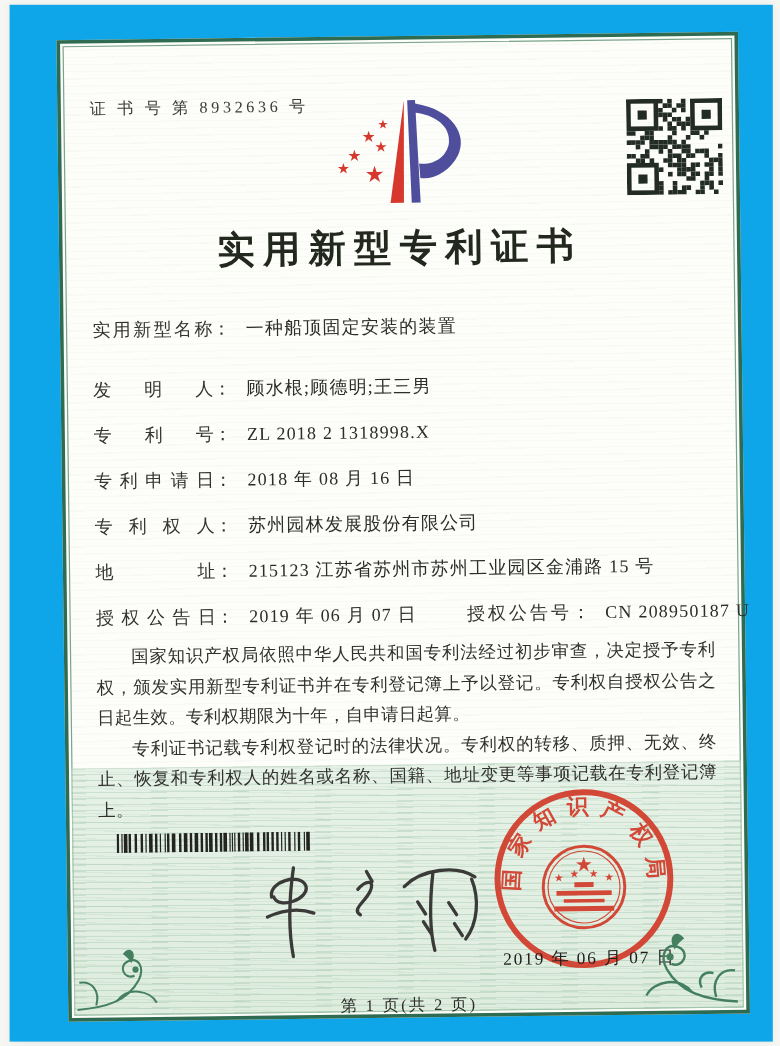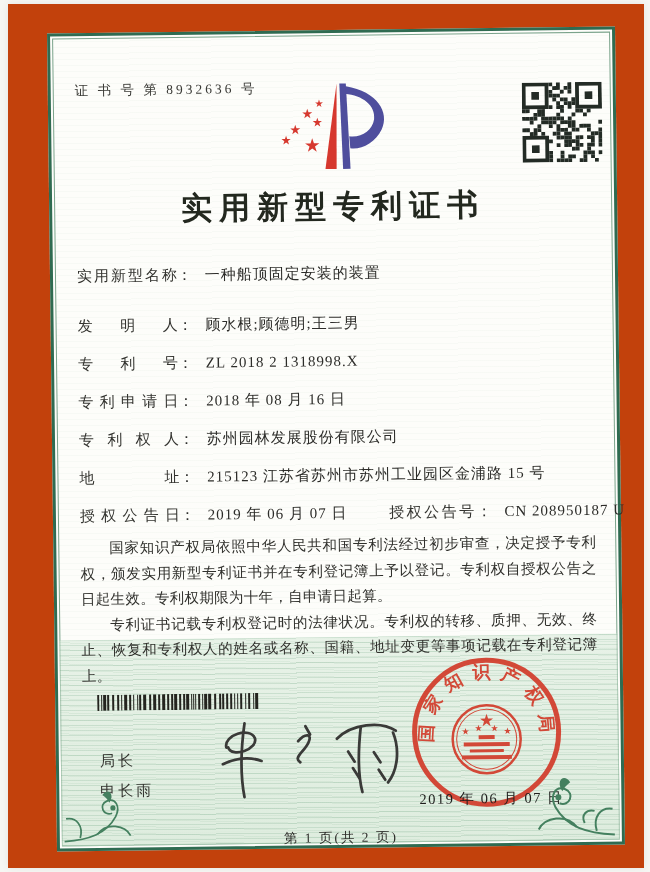--- a/index.html
+++ b/index.html
@@ -4,21 +4,21 @@
 <style>
   html,body{margin:0;padding:0;}
   body{
     width:650px;height:872px;overflow:hidden;position:relative;
     background:#f6f6f3;
     font-family:"Liberation Serif","DejaVu Serif",serif;
     color:#2e2e2c;
   }
   .paper{
     position:absolute;left:8px;top:4px;right:6px;bottom:4px;
-    background:#c2410c;box-shadow:0 0 8px rgba(0,0,0,.07);
+    background:#0ea5e9;box-shadow:0 0 8px rgba(0,0,0,.07);
   }
   .cert{
     position:absolute;left:44px;top:26px;width:568px;height:818px;
     border:3px solid #2f6b51;background:#fdfdfa;
     transform:rotate(-0.7deg);transform-origin:50% 50%;
     box-sizing:border-box;
   }
   .inner-border{
     position:absolute;inset:2px;border:1px solid #7aa38b;pointer-events:none;
   }
@@ -338,24 +338,20 @@
           <rect x="137" y="0" width="1" height="16"></rect>
           <rect x="140" y="0" width="1" height="16"></rect>
           <rect x="143" y="0" width="2" height="16"></rect>
           <rect x="148" y="0" width="1" height="16"></rect>
           <rect x="151" y="0" width="2" height="16"></rect>
           <rect x="156" y="0" width="1" height="16"></rect>
           <rect x="158" y="0" width="3" height="16"></rect>
         </svg>
     </div>
 
-    <div class="signer">
-      <div>局长</div>
-      <div>申长雨</div>
-    </div>
 
     <div class="signature">
       <svg viewBox="0 0 230 110" width="212" height="102" fill="none" stroke="#3a3a38" stroke-width="3" stroke-linecap="round">
         <path d="M38,14 C34,40 32,66 37,94"></path>
         <path d="M18,40 C15,26 44,18 49,30 C53,42 24,52 20,40"></path>
         <path d="M14,58 C30,51 45,51 56,55"></path>
         <path d="M96,34 C104,25 112,26 107,36 C102,46 90,52 98,57"></path>
         <path d="M104,18 l5,9"></path>
         <path d="M138,32 C154,16 186,13 202,24"></path>
         <path d="M164,20 C161,45 160,70 165,90"></path>

